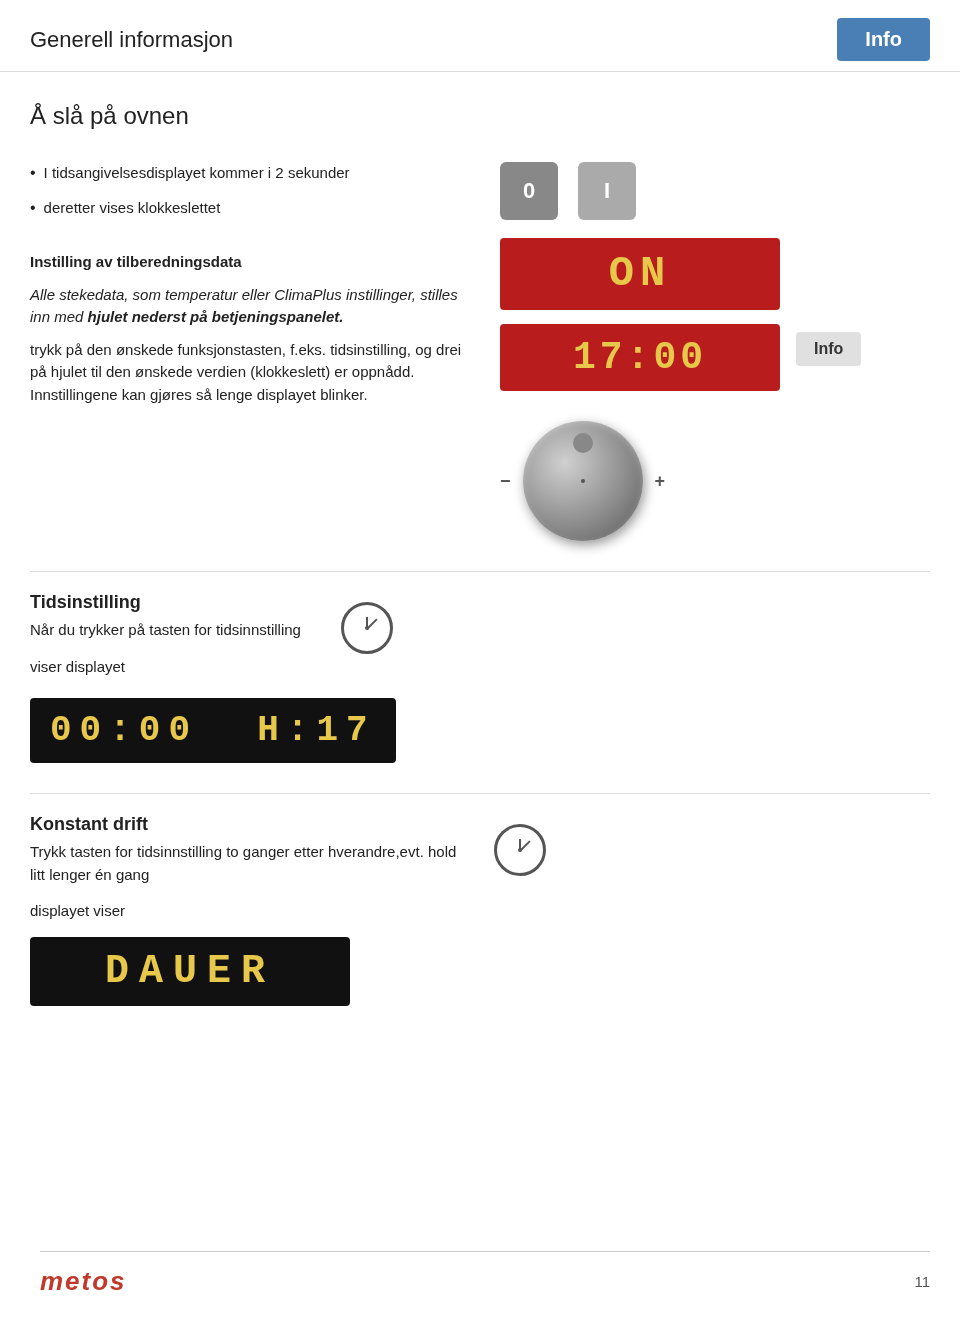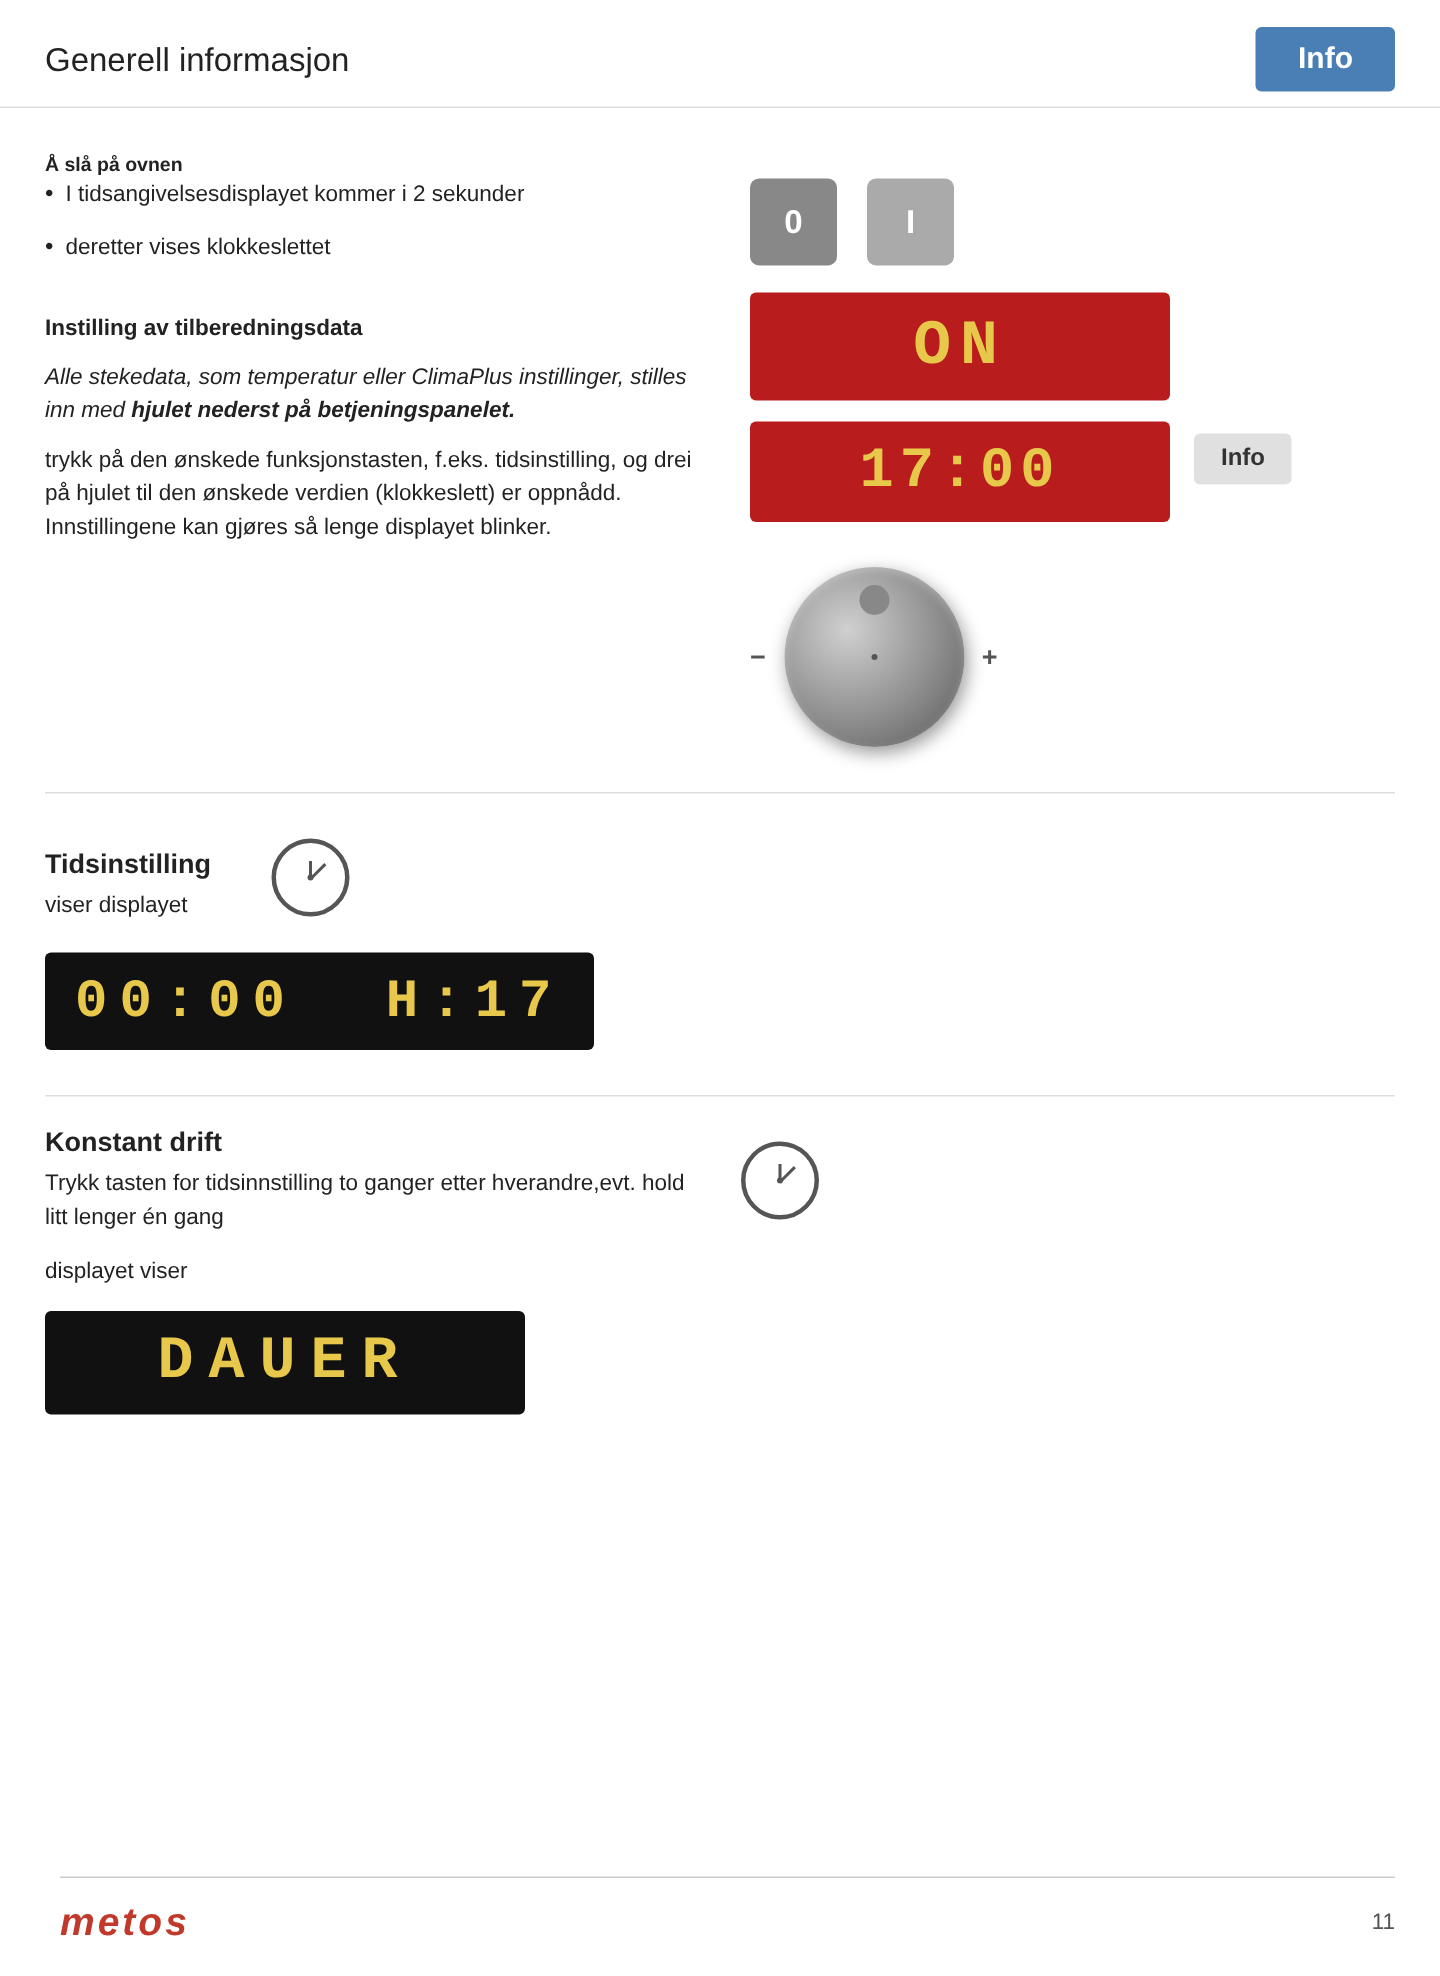--- a/index.html
+++ b/index.html
@@ -33,24 +33,24 @@
       border-radius: 4px;
     }
 
     
     .content {
       padding: 30px 30px 30px 30px;
     }
 
     
     .section-title {
-      font-size: 13px;
-      font-weight: bold;
-      color: #222;
-      margin-bottom: 2px;
+      font-size: 24px;
+      font-weight: normal;
+      color: #222;
+      margin-bottom: 32px;
     }
 
     .section-block {
       margin-bottom: 30px;
     }
     .on-off-btn {
       width: 58px;
       height: 58px;
       background: #888;
       border-radius: 6px;
@@ -347,24 +347,25 @@
           </div>
           <span class="knob-label-plus">+</span>
         </div>
       </div>
     </div>
   </div>
 
   <hr class="divider">
 
   <div class="sub-section">
-    <div style="display:flex; gap:40px; align-items:flex-end;">
+    <div style="display:flex; gap:40px; align-items:flex-start;">
 
       <div style="max-width:440px;">
         <div class="sub-section-title">Tidsinstilling</div>
+        <div class="sub-section-body">Når du trykker på tasten for tidsinnstilling</div>
         <div class="text-content" style="margin-bottom:10px;">viser displayet</div>
       </div>
 
       <div style="display:flex; flex-direction:column; align-items:center; padding-top:10px;">
         <div class="clock-icon">
           <div class="clock-hand-minute"></div>
           <div class="clock-center-dot"></div>
         </div>
       </div>
     </div>

